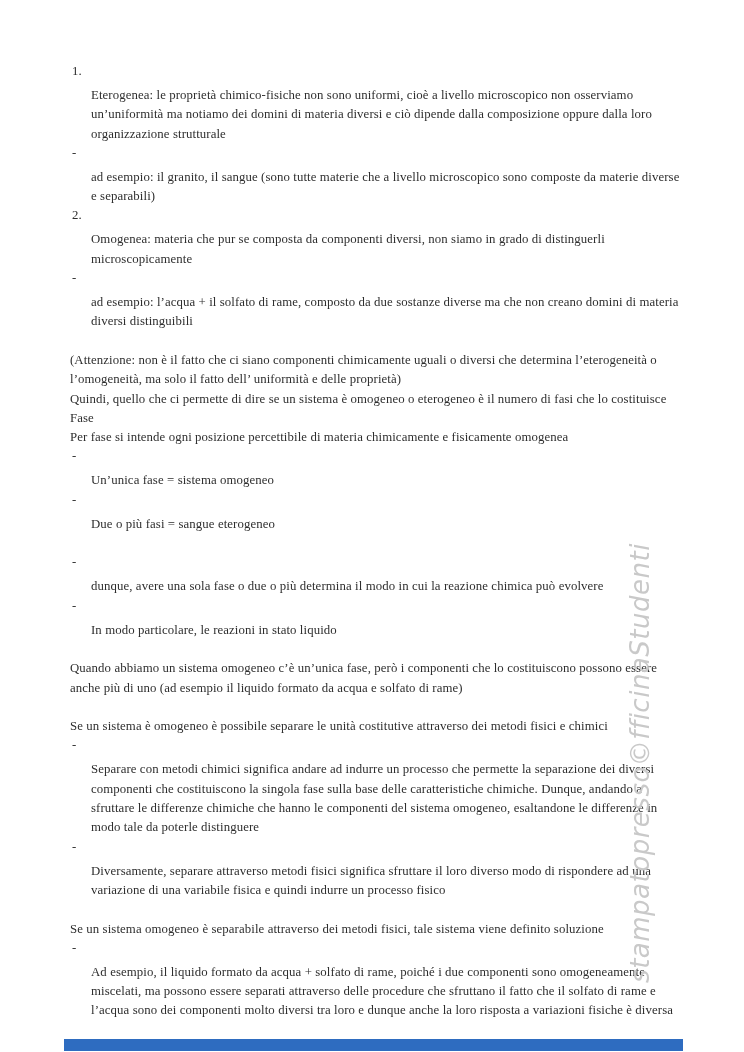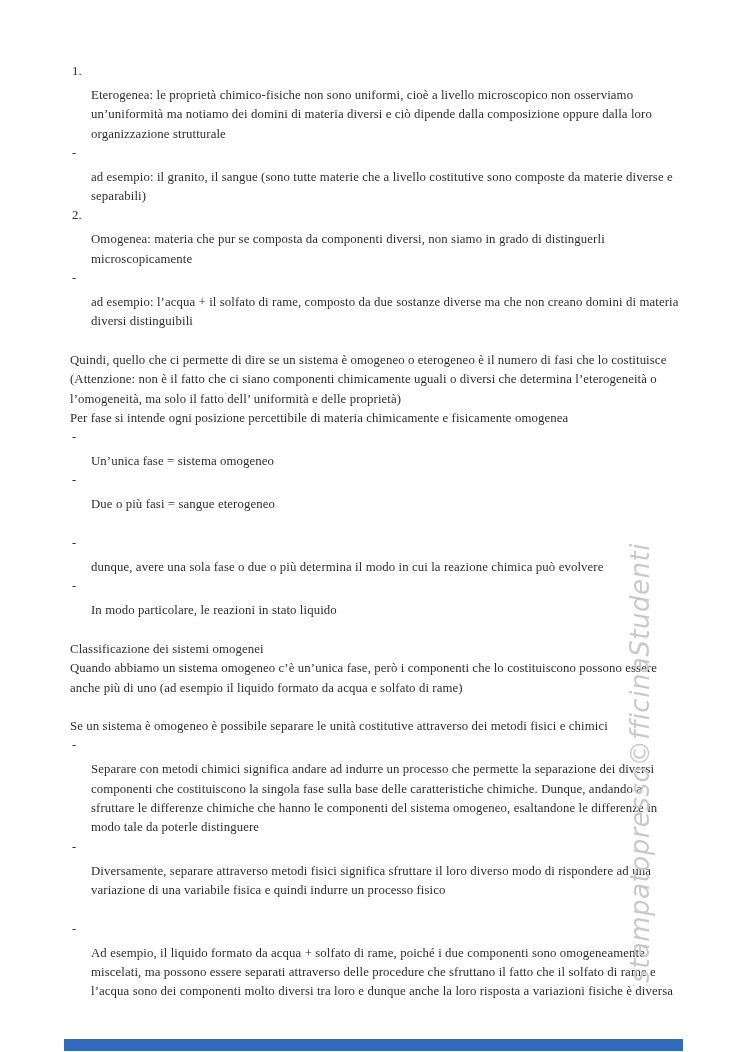--- a/index.html
+++ b/index.html
@@ -77,37 +77,38 @@
 <div class="page">
   <div class="content">
 
     <div class="block">
       <div class="li">
         <span class="marker">1.</span>
         <div class="li-text">Eterogenea: le proprietà chimico-fisiche non sono uniformi, cioè a livello microscopico non osserviamo un’uniformità ma notiamo dei domini di materia diversi e ciò dipende dalla composizione oppure dalla loro organizzazione strutturale</div>
       </div>
       <div class="li">
         <span class="marker">-</span>
-        <div class="li-text">ad esempio: il granito, il sangue (sono tutte materie che a livello costitutive sono composte da materie diverse e separabili)</div>
+        <div class="li-text">ad esempio: il granito, il sangue (sono tutte materie che a livello microscopico sono composte da materie diverse e separabili)</div>
       </div>
       <div class="li">
         <span class="marker">2.</span>
         <div class="li-text">Omogenea: materia che pur se composta da componenti diversi, non siamo in grado di distinguerli microscopicamente</div>
       </div>
       <div class="li">
         <span class="marker">-</span>
         <div class="li-text">ad esempio: l’acqua + il solfato di rame, composto da due sostanze diverse ma che non creano domini di materia diversi distinguibili</div>
       </div>
     </div>
 
+    <p class="block ptext">(Attenzione: non è il fatto che ci siano componenti chimicamente uguali o diversi che determina l’eterogeneità o l’omogeneità, ma solo il fatto dell’ uniformità e delle proprietà)</p>
+
     <p class="block ptext">Quindi, quello che ci permette di dire se un sistema è omogeneo o eterogeneo è il numero di fasi che lo costituisce</p>
 
-    <p class="block ptext">(Attenzione: non è il fatto che ci siano componenti chimicamente uguali o diversi che determina l’eterogeneità o l’omogeneità, ma solo il fatto dell’ uniformità e delle proprietà)</p>
-
     <div class="block">
+      <p class="head">Fase</p>
       <p class="ptext">Per fase si intende ogni posizione percettibile di materia chimicamente e fisicamente omogenea</p>
       <div class="li">
         <span class="marker">-</span>
         <div class="li-text">Un’unica fase = sistema omogeneo</div>
       </div>
       <div class="li">
         <span class="marker">-</span>
         <div class="li-text">Due o più fasi = sangue eterogeneo</div>
       </div>
     </div>
@@ -117,37 +118,37 @@
         <span class="marker">-</span>
         <div class="li-text">dunque, avere una sola fase o due o più determina il modo in cui la reazione chimica può evolvere</div>
       </div>
       <div class="li">
         <span class="marker">-</span>
         <div class="li-text">In modo particolare, le reazioni in stato liquido</div>
       </div>
     </div>
 
     <div class="block">
-      <p class="head">Classificazione dei sistemi omogenei</p>
       <p class="ptext">Quando abbiamo un sistema omogeneo c’è un’unica fase, però i componenti che lo costituiscono possono essere anche più di uno (ad esempio il liquido formato da acqua e solfato di rame)</p>
     </div>
 
     <div class="block">
       <p class="ptext">Se un sistema è omogeneo è possibile separare le unità costitutive attraverso dei metodi fisici e chimici</p>
       <div class="li">
         <span class="marker">-</span>
         <div class="li-text">Separare con metodi chimici significa andare ad indurre un processo che permette la separazione dei diversi componenti che costituiscono la singola fase sulla base delle caratteristiche chimiche. Dunque, andando a sfruttare le differenze chimiche che hanno le componenti del sistema omogeneo, esaltandone le differenze in modo tale da poterle distinguere</div>
       </div>
       <div class="li">
         <span class="marker">-</span>
         <div class="li-text">Diversamente, separare attraverso metodi fisici significa sfruttare il loro diverso modo di rispondere ad una variazione di una variabile fisica e quindi indurre un processo fisico</div>
       </div>
     </div>
 
     <div class="block">
+      <p class="ptext">Se un sistema omogeneo è separabile attraverso dei metodi fisici, tale sistema viene definito soluzione</p>
       <div class="li">
         <span class="marker">-</span>
         <div class="li-text">Ad esempio, il liquido formato da acqua + solfato di rame, poiché i due componenti sono omogeneamente miscelati, ma possono essere separati attraverso delle procedure che sfruttano il fatto che il solfato di rame e l’acqua sono dei componenti molto diversi tra loro e dunque anche la loro risposta a variazioni fisiche è diversa</div>
       </div>
     </div>
 
   </div>
 
   <div class="watermark">stampatopresso©fficinaStudenti</div>
 

